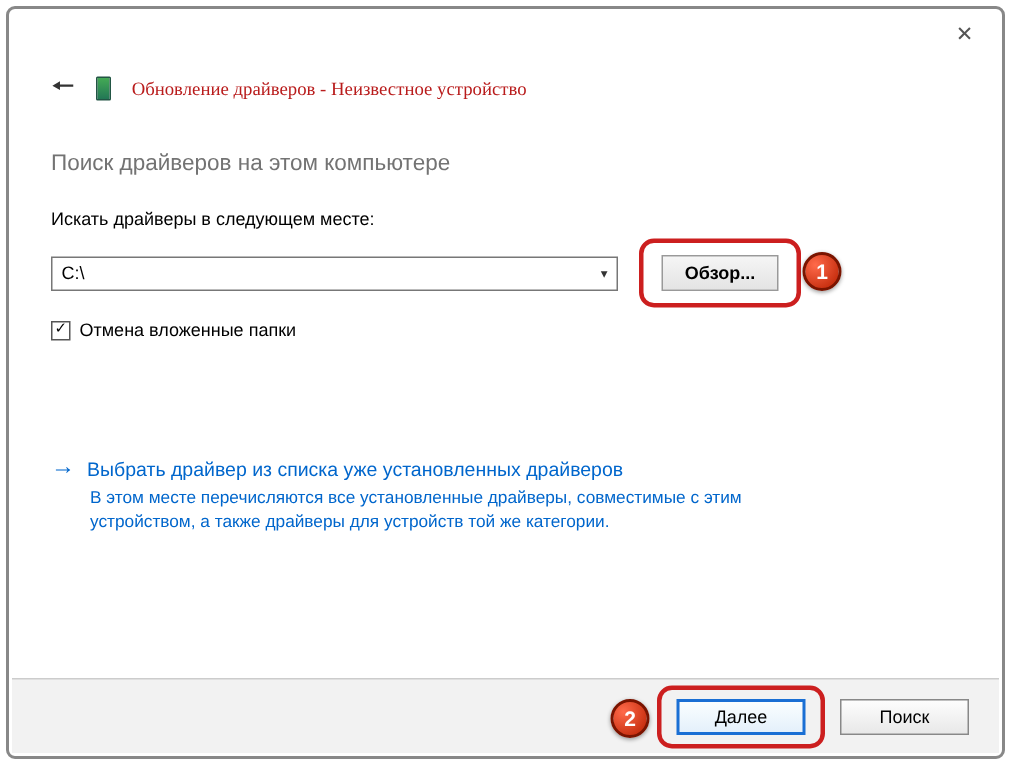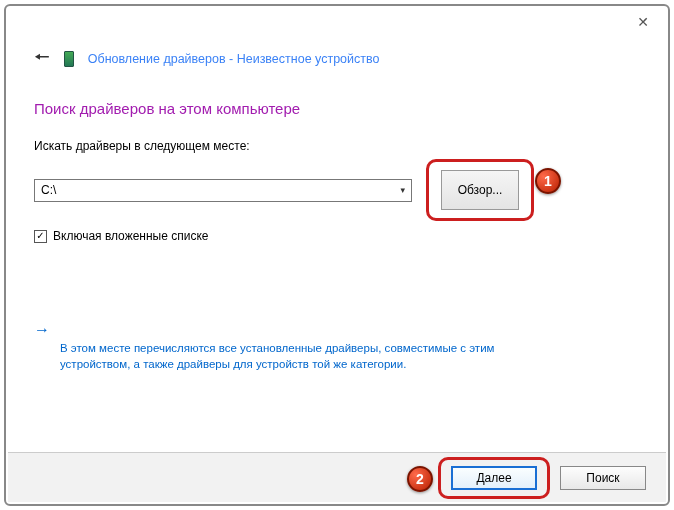--- a/index.html
+++ b/index.html
@@ -52,23 +52,23 @@
     cursor: pointer;
   }
   .device-icon {
     width: 10px;
     height: 16px;
     background: linear-gradient(#4a5, #275);
     border: 1px solid #254;
     border-radius: 1px;
     position: relative;
   }
-  .header-title { font-size: 12.5px; color: #3b82f6; }
+  .header-title { font-size: 12.5px; color: #b91c1c; font-family: Liberation Serif, serif; }
   .heading {
-    color: #a21caf;
+    color: #737373;
     font-size: 15px;
     margin: 8px 28px 22px 28px;
   }
   .form-block { margin: 16px 28px; }
   .lbl { font-size: 12px; margin-bottom: 6px; }
   .path-row {
     display: flex;
     align-items: center;
     gap: 10px;
     position: relative;
@@ -87,25 +87,26 @@
   .combo-arrow { font-size: 9px; color: #333; }
   .browse-wrap {
     position: relative;
     border: 3px solid #cc1f1f;
     border-radius: 10px;
     padding: 8px 12px;
     margin-left: 4px;
   }
   .browse-btn {
     width: 78px;
-    height: 40px;
+    height: 24px;
     border: 1px solid #999;
     background: linear-gradient(#f5f5f5, #e4e4e4);
     font-size: 12px;
     cursor: pointer;
+    font-weight: bold;
   }
   .badge {
     position: absolute;
     width: 26px;
     height: 26px;
     border-radius: 50%;
     background: radial-gradient(circle at 30% 30%, #ff6a4a, #b81f00);
     border: 2px solid #7a1400;
     color: #fff;
     font-weight: bold;
@@ -213,27 +214,28 @@
       </div>
 
       <div class="browse-wrap">
         <button class="browse-btn">Обзор...</button>
         <div class="badge badge1">1</div>
       </div>
     </div>
 
     <div class="chk-row">
       <div class="chk">✓</div>
-      <span>Включая вложенные списке</span>
+      <span>Отмена вложенные папки</span>
     </div>
   </div>
 
   <div class="link-block">
     <div class="link-row">
       <span class="link-arrow">→</span>
+      <span>Выбрать драйвер из списка уже установленных драйверов</span>
     </div>
     <div class="link-desc">В этом месте перечисляются все установленные драйверы, совместимые с этим устройством, а также драйверы для устройств той же категории.</div>
   </div>
 
   <div class="footer">
     <div class="next-wrap">
       <div class="badge badge2">2</div>
       <button class="btn primary">Далее</button>
     </div>
     <button class="btn">Поиск</button>

